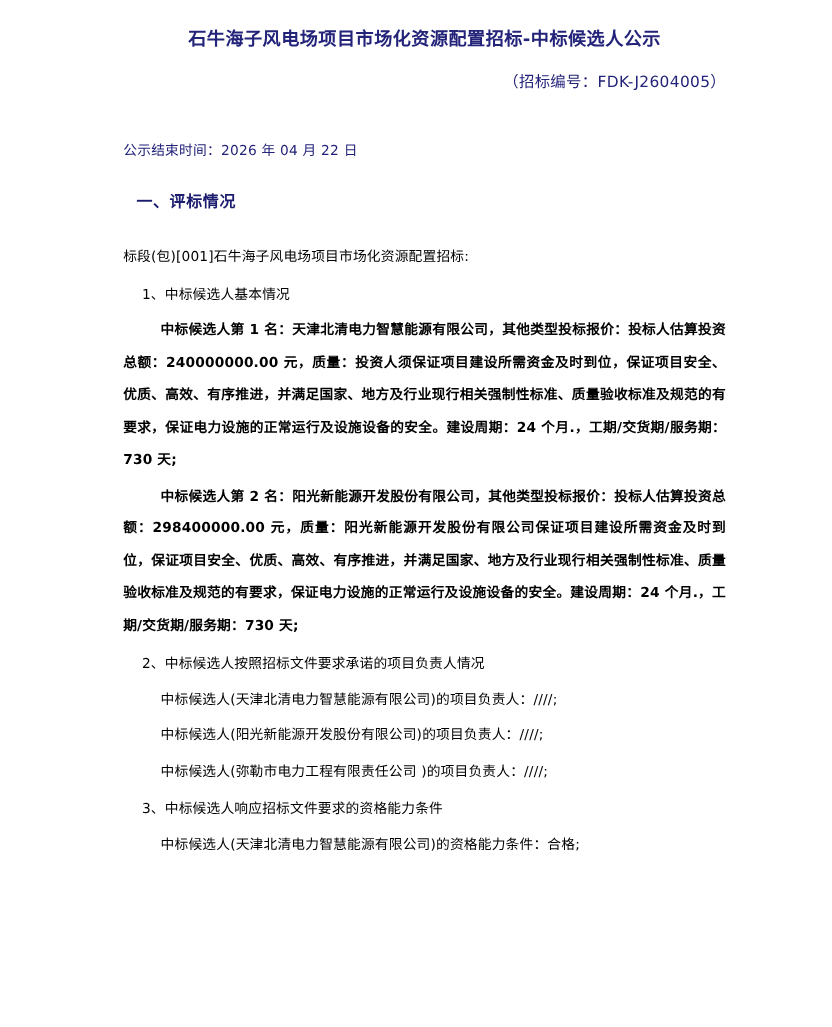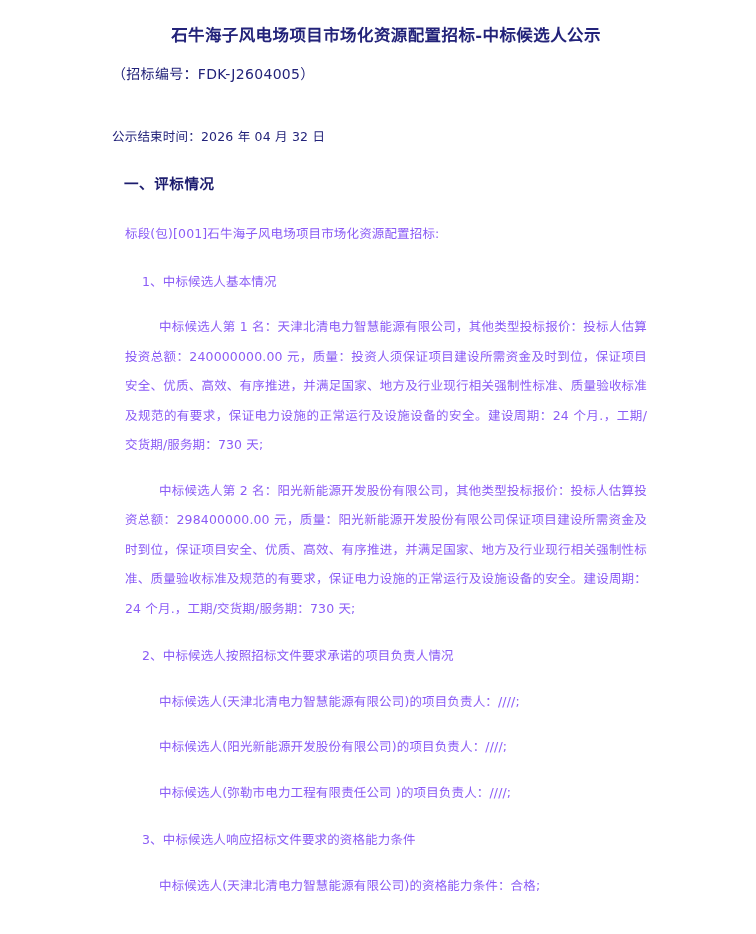--- a/index.html
+++ b/index.html
@@ -37,21 +37,21 @@
     font-size: 16.5px;
     font-weight: 700;
     color: #23237a;
     letter-spacing: 0.4px;
     margin: 0;
     padding-top: 24px;
     line-height: 1.5;
     white-space: nowrap;
   }
   .subtitle {
-    text-align: left;
+    text-align: right;
     font-size: 14px;
     font-weight: 400;
     color: #23237a;
     margin: 0;
     padding-top: 14px;
     letter-spacing: 0.3px;
     white-space: nowrap;
   }
 
   
@@ -67,47 +67,48 @@
     font-size: 14.5px;
     font-weight: 700;
     color: #1c1c6e;
     margin: 12px;
     padding-top: 14px;
     letter-spacing: 0.6px;
     line-height: 1.55;
   }
   p.para {
     font-size: 12.5px;
-    color: #8b5cf6;
-    margin: 13px;
+    color: #000000;
+    margin: 0;
     line-height: 29.5px;
     letter-spacing: 0.15px;
     text-align: justify;
     text-justify: inter-ideograph;
   }
   p.para.lvl0 { text-indent: 0; padding-top: 11px; }
   p.para.lvl1 { padding-left: 17px; text-indent: 0; padding-top: 5px; }
   p.para.lvl2 { padding-left: 34px; text-indent: 0; padding-top: 3px; }
   p.para.body {
     padding-left: 0;
     text-indent: 34px;
     padding-top: 3px;
+    font-weight: bold;
   }
 </style>
 </head>
 <body>
 
 <div class="page">
   <div class="doc">
 
     <h1 class="title">石牛海子风电场项目市场化资源配置招标-中标候选人公示</h1>
 
     <div class="subtitle">（招标编号：FDK-J2604005）</div>
 
-    <div class="notice-date">公示结束时间：2026 年 04 月 32 日</div>
+    <div class="notice-date">公示结束时间：2026 年 04 月 22 日</div>
 
     <h2 class="section-heading">一、评标情况</h2>
 
     <p class="para lvl0">标段(包)[001]石牛海子风电场项目市场化资源配置招标:</p>
 
     <p class="para lvl1">1、中标候选人基本情况</p>
 
     <p class="para body">中标候选人第 1 名：天津北清电力智慧能源有限公司，其他类型投标报价：投标人估算投资总额：240000000.00 元，质量：投资人须保证项目建设所需资金及时到位，保证项目安全、优质、高效、有序推进，并满足国家、地方及行业现行相关强制性标准、质量验收标准及规范的有要求，保证电力设施的正常运行及设施设备的安全。建设周期：24 个月.，工期/交货期/服务期：730 天;</p>
 
     <p class="para body">中标候选人第 2 名：阳光新能源开发股份有限公司，其他类型投标报价：投标人估算投资总额：298400000.00 元，质量：阳光新能源开发股份有限公司保证项目建设所需资金及时到位，保证项目安全、优质、高效、有序推进，并满足国家、地方及行业现行相关强制性标准、质量验收标准及规范的有要求，保证电力设施的正常运行及设施设备的安全。建设周期：24 个月.，工期/交货期/服务期：730 天;</p>

